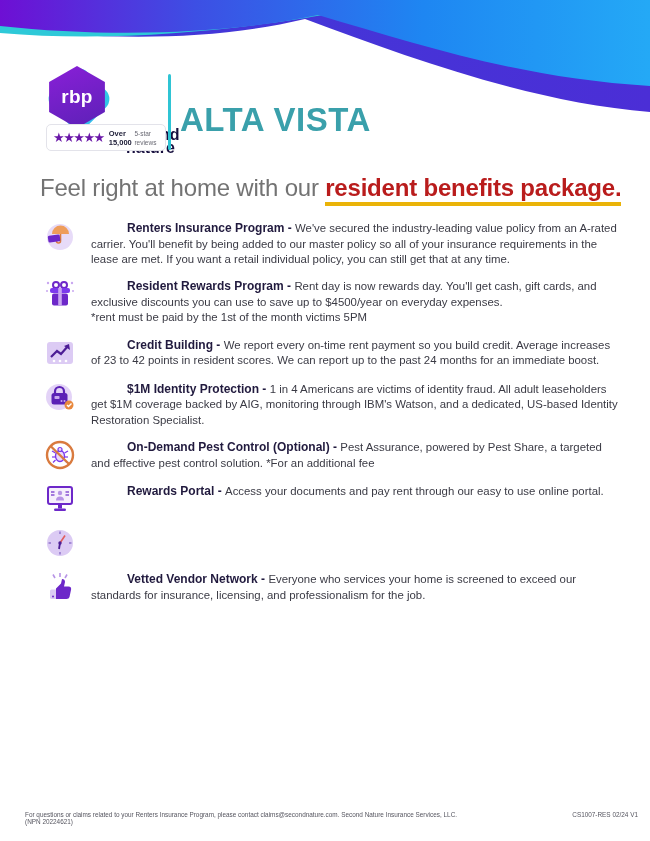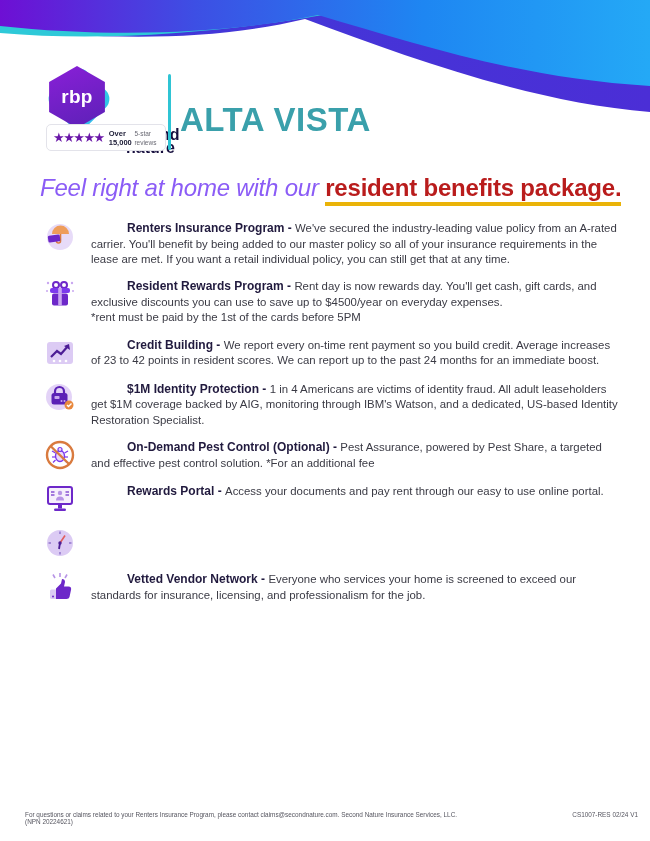--- a/index.html
+++ b/index.html
@@ -21,21 +21,21 @@
   .reviews-badge{position:absolute;left:46px;top:124px;width:120px;height:27px;border:1px solid #e3e3ea;
         border-radius:5px;background:#fff;display:flex;align-items:center;gap:5px;padding:0 6px;box-sizing:border-box;}
   .stars{color:#6a17a8;font-size:13px;letter-spacing:-1.5px;white-space:nowrap;}
   .rev-text{display:flex;flex-direction:row;line-height:9px;}
   .rev-l1{font-size:7.5px;font-weight:bold;color:#1a1a34;}
   .rev-l2{font-size:6.5px;color:#6a6a74;}
   .divider{position:absolute;left:168px;top:74px;width:3px;height:76px;background:#2fc4d4;border-radius:2px;}
   .property{position:absolute;left:180px;top:101px;font-size:33px;font-weight:bold;color:#3aa0ab;letter-spacing:.5px;}
   
   .headline{position:absolute;left:40px;top:174px;width:590px;font-size:24px;letter-spacing:-.2px;}
-  .headline .pre{color:#8b5cf6;font-weight:500;font-style:italic;}
+  .headline .pre{color:#737373;font-weight:500;}
   .headline .hl{color:#b91c1c;font-weight:bold;border-bottom:4px solid #eab308;padding-bottom:1px;}
   
   .benefits{position:absolute;left:42px;top:221px;width:578px;}
   .item{display:flex;gap:13px;margin-bottom:12px;align-items:flex-start;}
   .icon-box{width:36px;flex-shrink:0;display:flex;justify-content:center;margin-top:-2px;}
   .item-text{font-size:11.4px;line-height:1.33;color:#3a3a44;}
   .item-text .t{font-weight:bold;font-size:12px;color:#211a3e;margin-left:36px;}
   .note{font-size:11.4px;line-height:1.33;color:#3a3a44;}
   
   .learn{position:absolute;left:0;top:764px;width:650px;text-align:center;font-size:13.5px;color:#15123b;font-weight:500;}
@@ -113,21 +113,21 @@
           <rect x="9" y="16.5" width="16" height="12" rx="2" fill="#6d28c9"></rect>
           <rect x="15.2" y="11" width="3.6" height="17.5" fill="#c9a7f0"></rect>
           <circle cx="5" cy="6" r="1.2" fill="#c9a7f0"></circle>
             <circle cx="29" cy="6" r="1.2" fill="#c9a7f0"></circle>
           <circle cx="4" cy="14" r="1" fill="#c9a7f0"></circle>
             <circle cx="30" cy="14" r="1" fill="#c9a7f0"></circle>
         </svg>
       </span>
       <div class="item-text">
         <span class="t">Resident Rewards Program - </span><span>Rent day is now rewards day. You'll get cash, gift cards, and exclusive discounts you can use to save up to $4500/year on everyday expenses.</span>
-        <div class="note">*rent must be paid by the 1st of the cards before 5PM</div>
+        <div class="note">*rent must be paid by the 1st of the month victims 5PM</div>
       </div>
     </div>
 
     <div class="item">
       <span class="icon-box">
         <svg width="34" height="34" viewBox="0 0 34 34">
           <rect x="4" y="6" width="26" height="22" rx="3" fill="#dccbf4"></rect>
           <polyline points="8,21 14,15 18,18 25,10" stroke="#4c1d95" stroke-width="2.2" fill="none"></polyline>
           <polygon points="26,8 27,14 21,10" fill="#4c1d95"></polygon>
           <circle cx="11" cy="25" r="1.3" fill="#ffffff"></circle>

